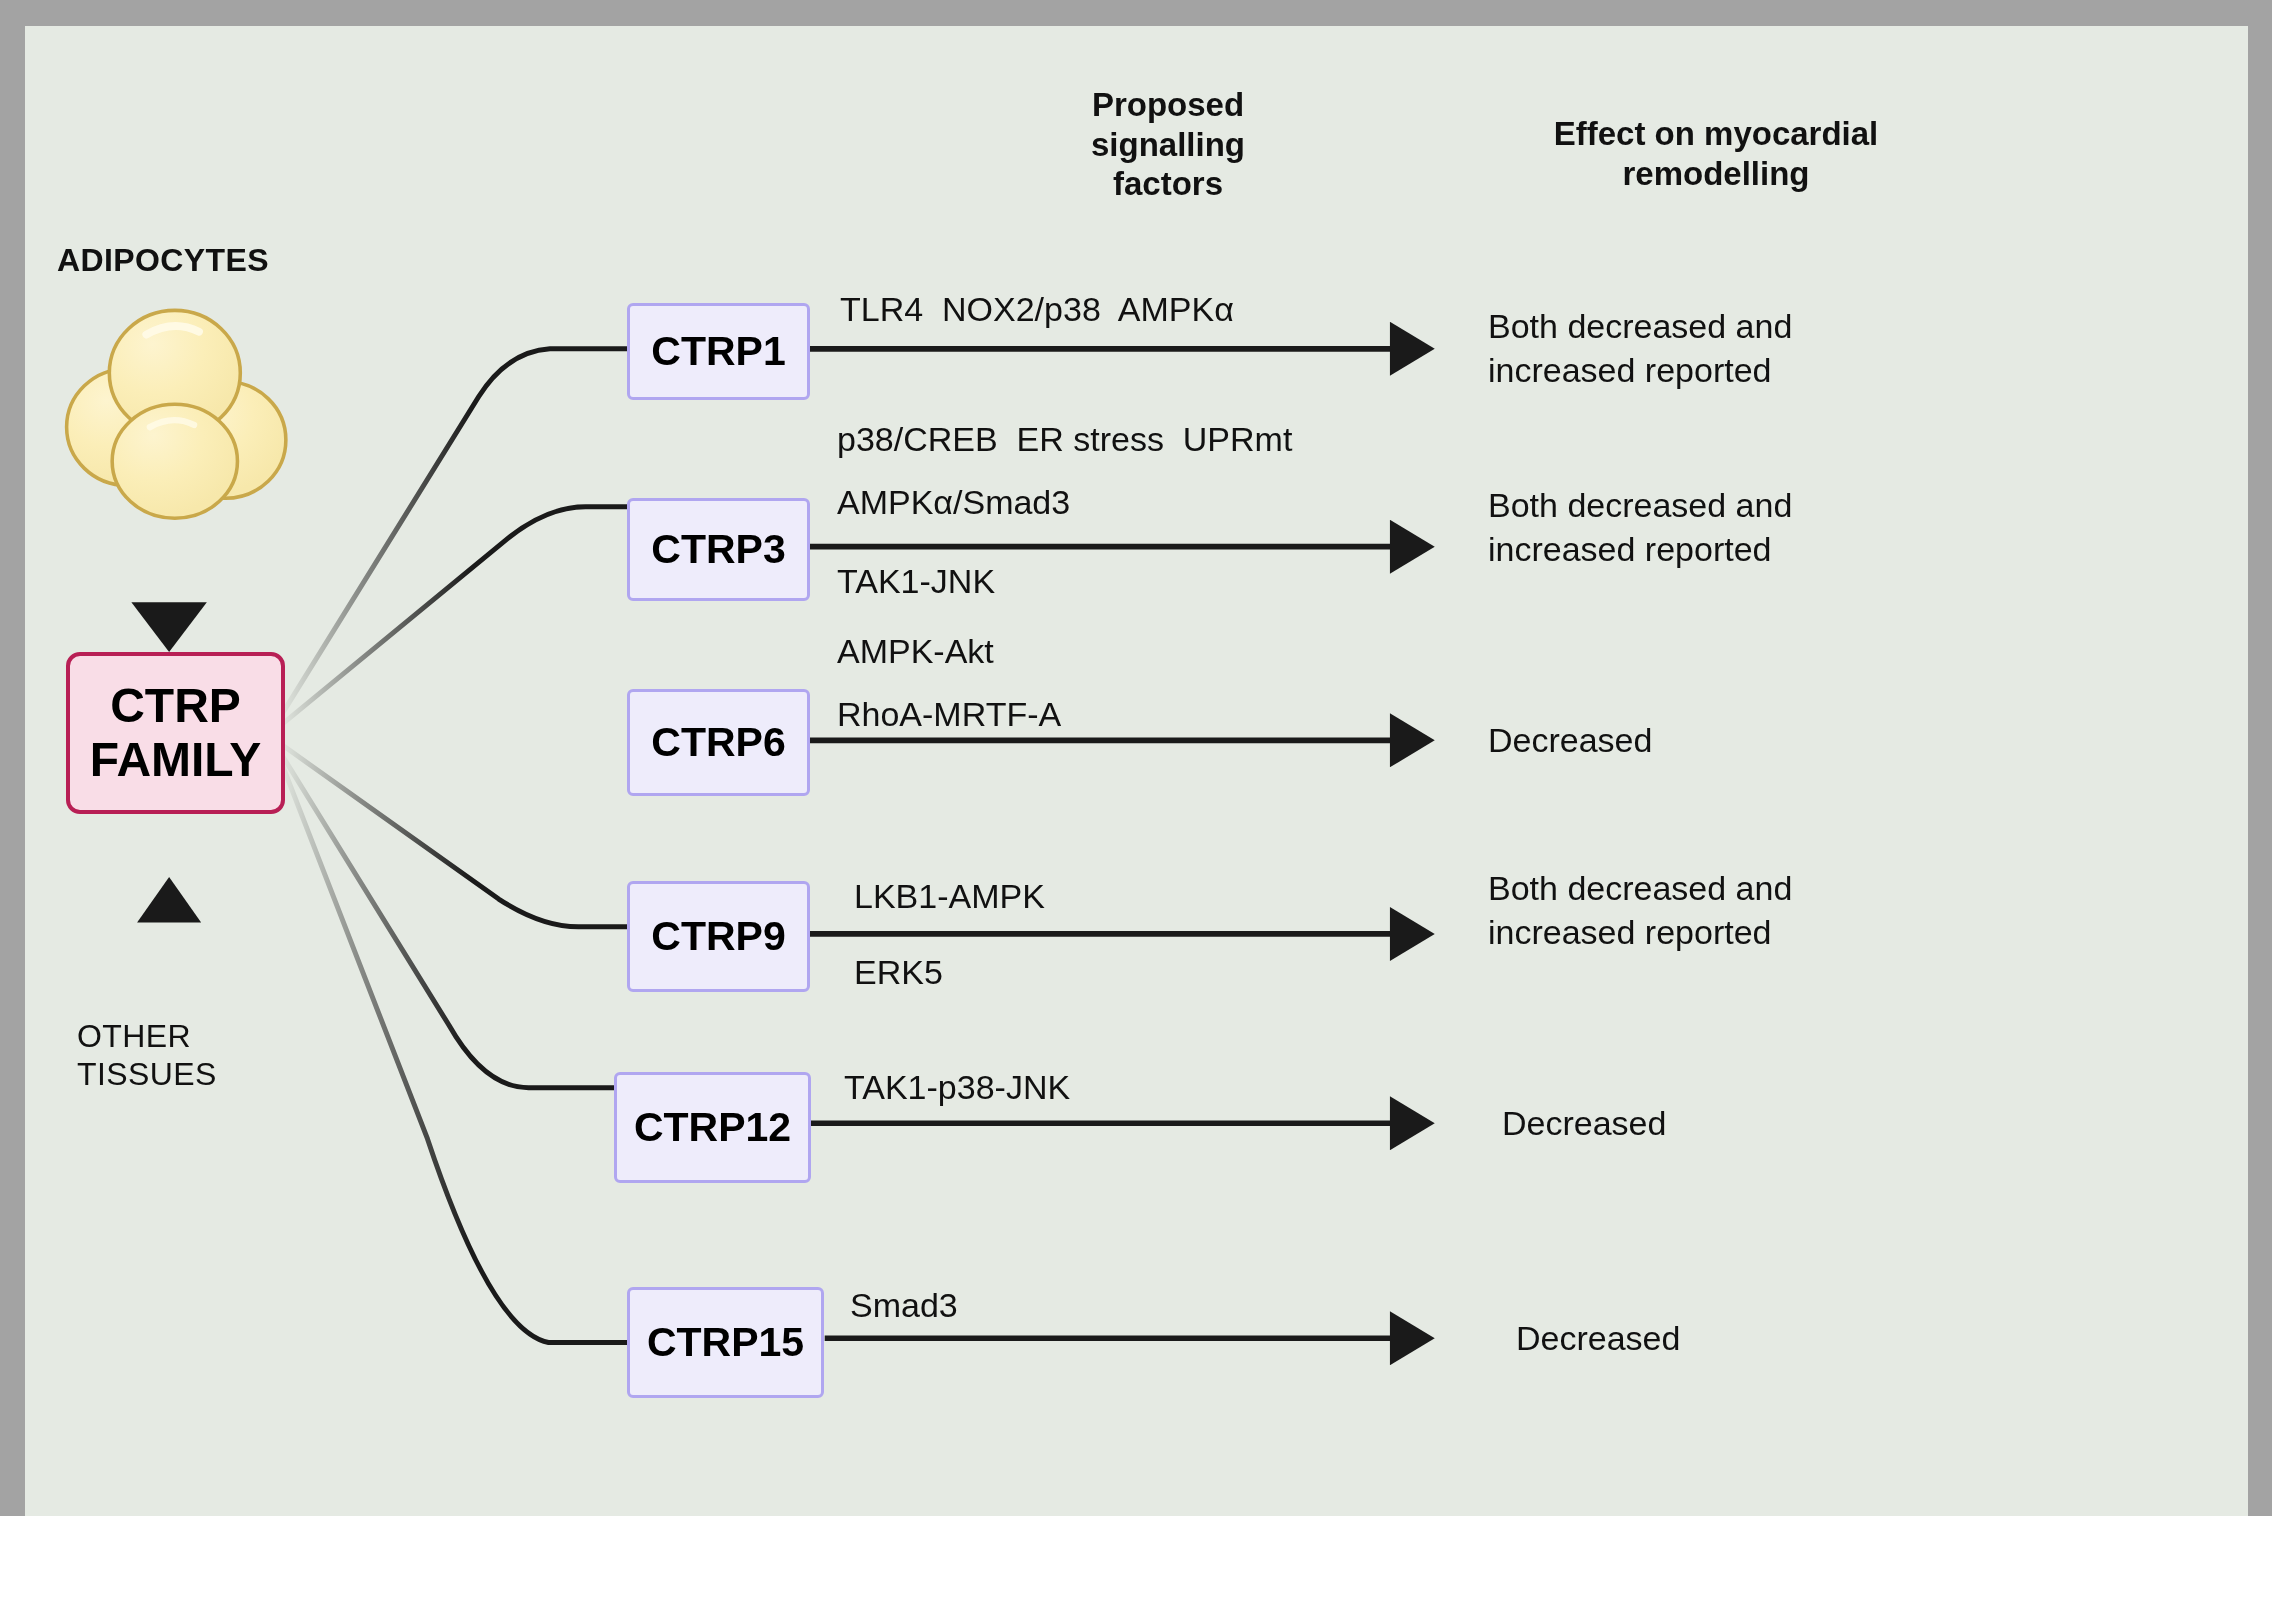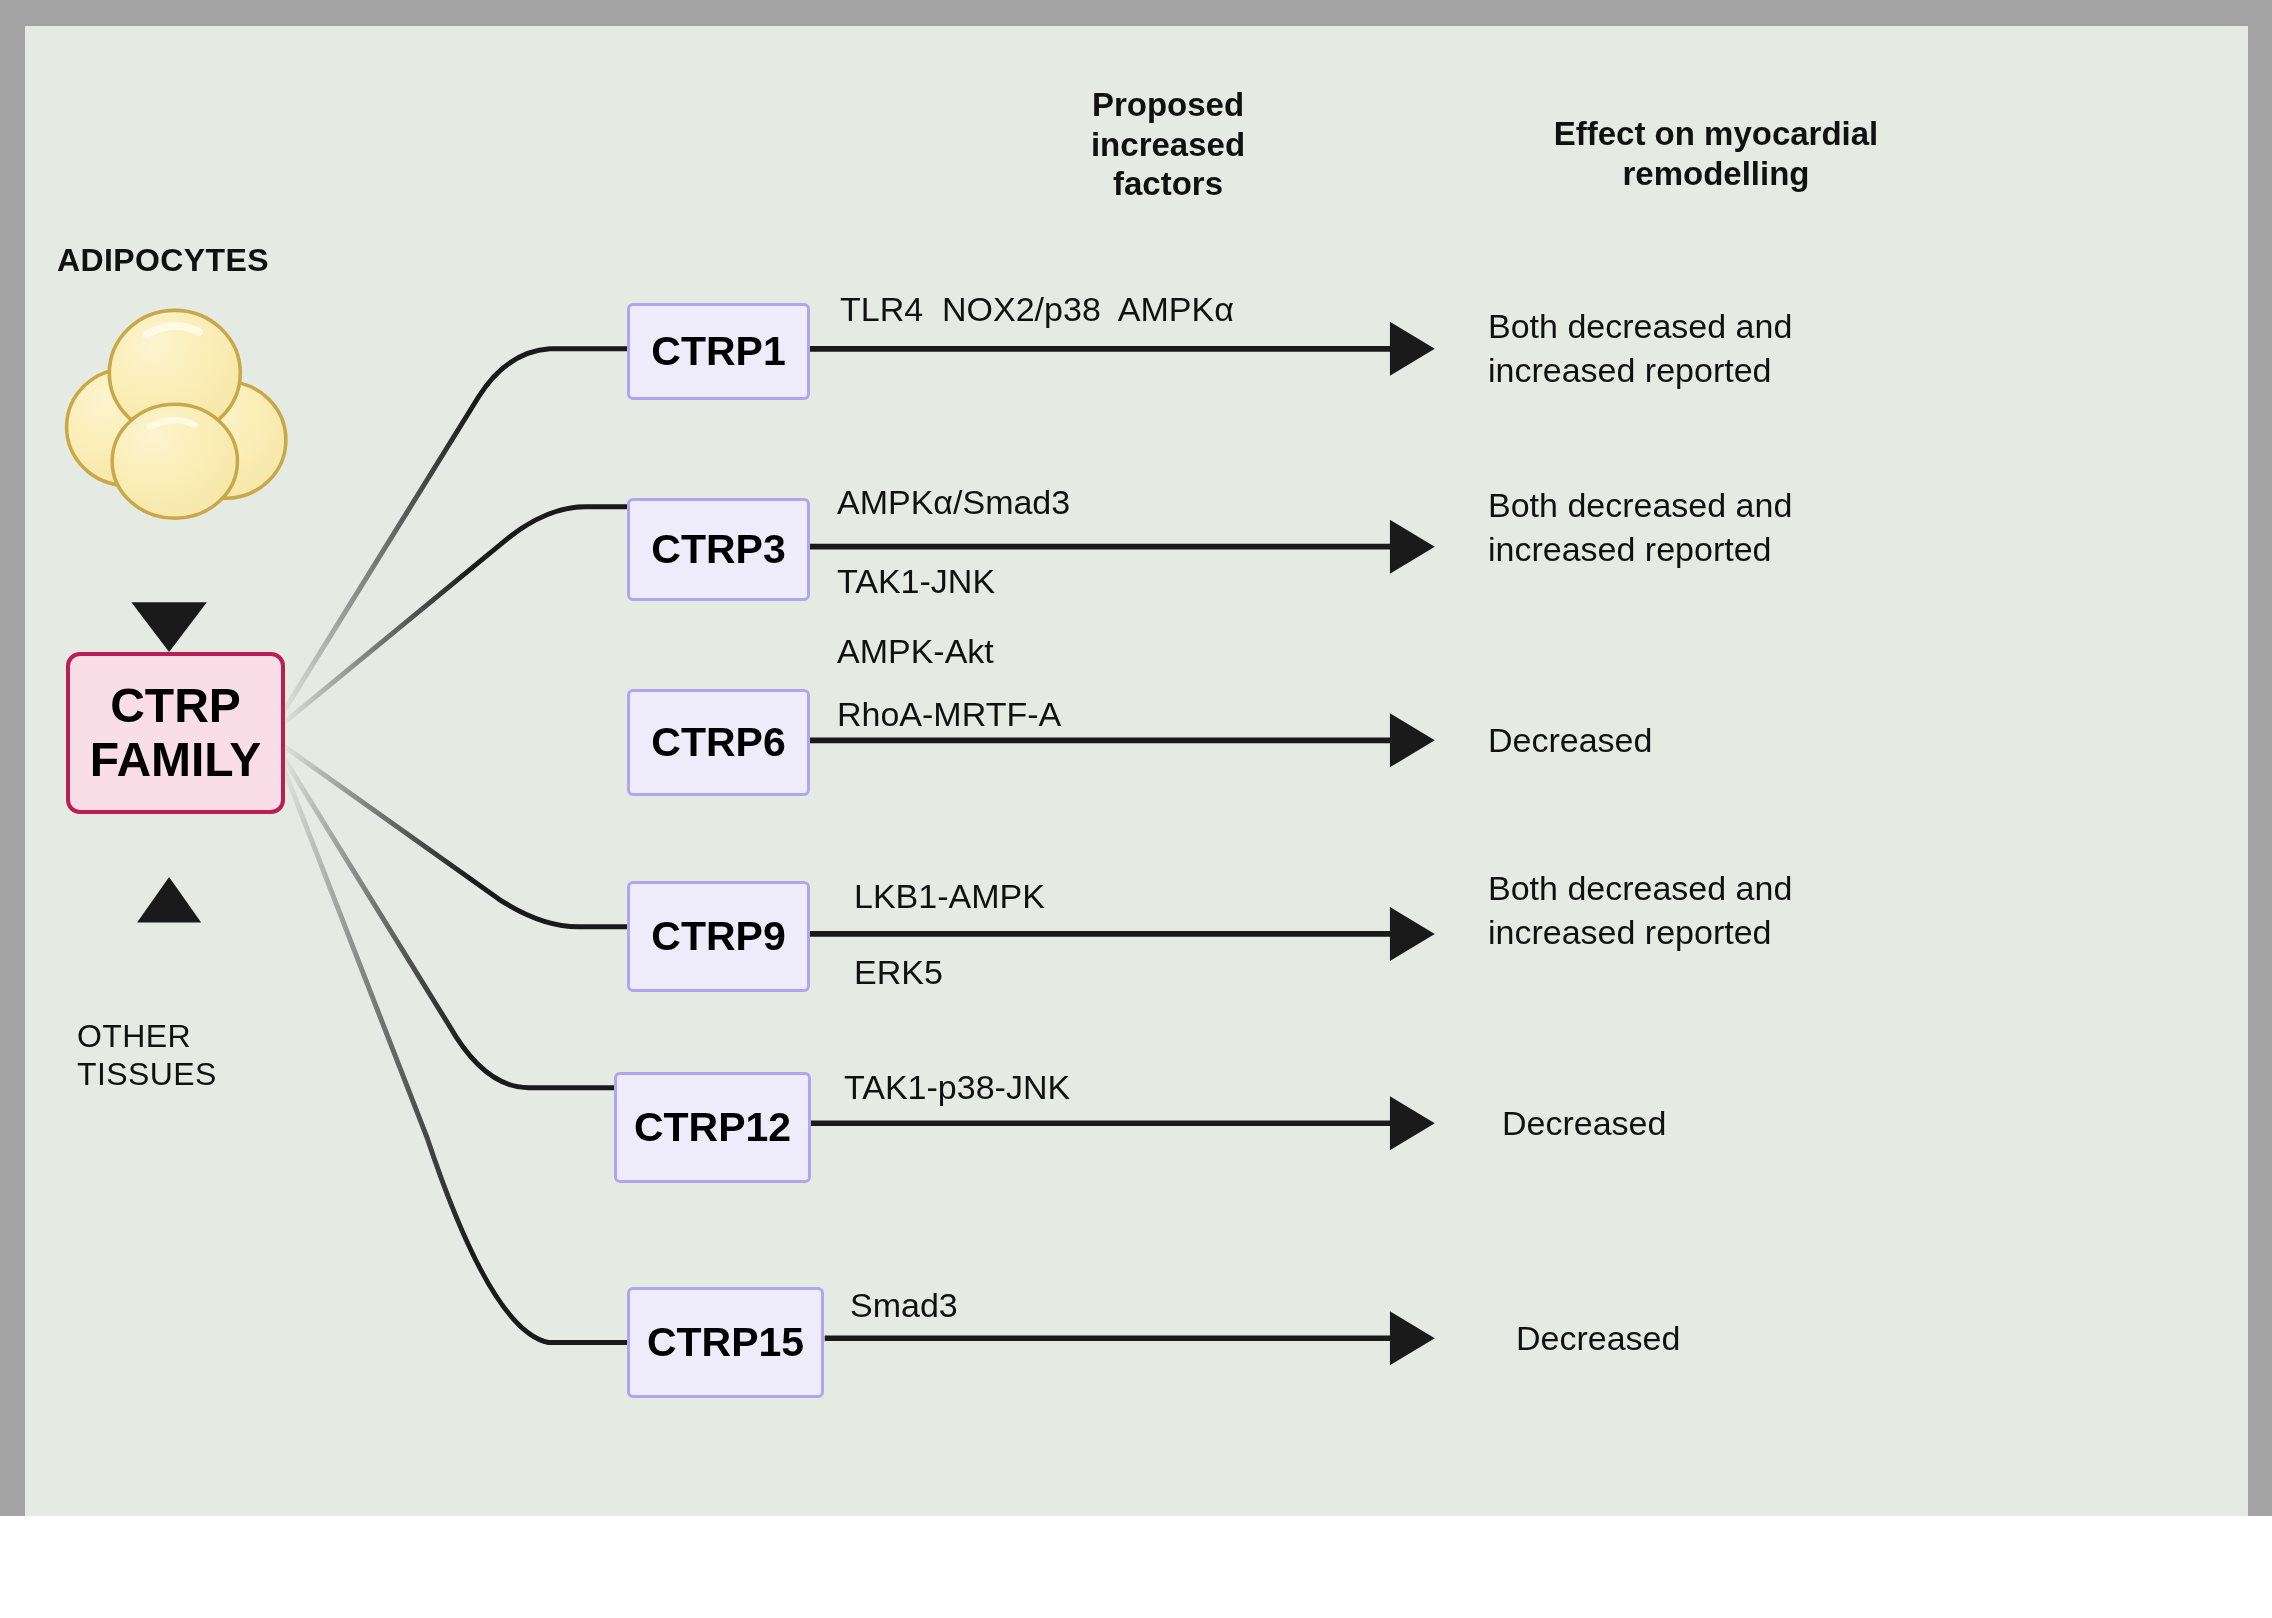--- a/index.html
+++ b/index.html
@@ -105,21 +105,21 @@
       <polygon points="2015,1040 1952,1002 1952,1078"></polygon>
       <polygon points="2015,1312 1952,1274 1952,1350"></polygon>
       <polygon points="2015,1578 1952,1540 1952,1616"></polygon>
       <polygon points="2015,1880 1952,1842 1952,1918"></polygon>
     </g>
   </svg>
 
   <div class="abs hdr" id="hdr-signalling">
 
     <div>Proposed</div>
-    <div>increased</div>
+    <div>signalling</div>
     <div>factors</div>
   </div>
 
   <div class="abs hdr" id="hdr-effect">
     <div>Effect on myocardial</div>
     <div>remodelling</div>
   </div>
 
   <div class="abs" id="label-adipocytes">ADIPOCYTES</div>
 
@@ -137,20 +137,21 @@
 
   <div class="abs ctrp-box" style="left:627px;top:303px;width:177px;height:91px;">CTRP1</div>
   <div class="abs ctrp-box" style="left:627px;top:498px;width:177px;height:97px;">CTRP3</div>
   <div class="abs ctrp-box" style="left:627px;top:689px;width:177px;height:101px;">CTRP6</div>
   <div class="abs ctrp-box" style="left:627px;top:881px;width:177px;height:105px;">CTRP9</div>
   <div class="abs ctrp-box" style="left:614px;top:1072px;width:191px;height:105px;">CTRP12</div>
   <div class="abs ctrp-box" style="left:627px;top:1287px;width:191px;height:105px;">CTRP15</div>
 
   <div class="sig" style="left:840px;top:290px;">TLR4  NOX2/p38  AMPKα</div>
 
+  <div class="sig" style="left:837px;top:420px;">p38/CREB  ER stress  UPRmt</div>
   <div class="sig" style="left:837px;top:483px;">AMPKα/Smad3</div>
   <div class="sig" style="left:837px;top:562px;">TAK1-JNK</div>
 
   <div class="sig" style="left:837px;top:632px;">AMPK-Akt</div>
   <div class="sig" style="left:837px;top:695px;">RhoA-MRTF-A</div>
 
   <div class="sig" style="left:854px;top:877px;">LKB1-AMPK</div>
   <div class="sig" style="left:854px;top:953px;">ERK5</div>
 
   <div class="sig" style="left:844px;top:1068px;">TAK1-p38-JNK</div>

